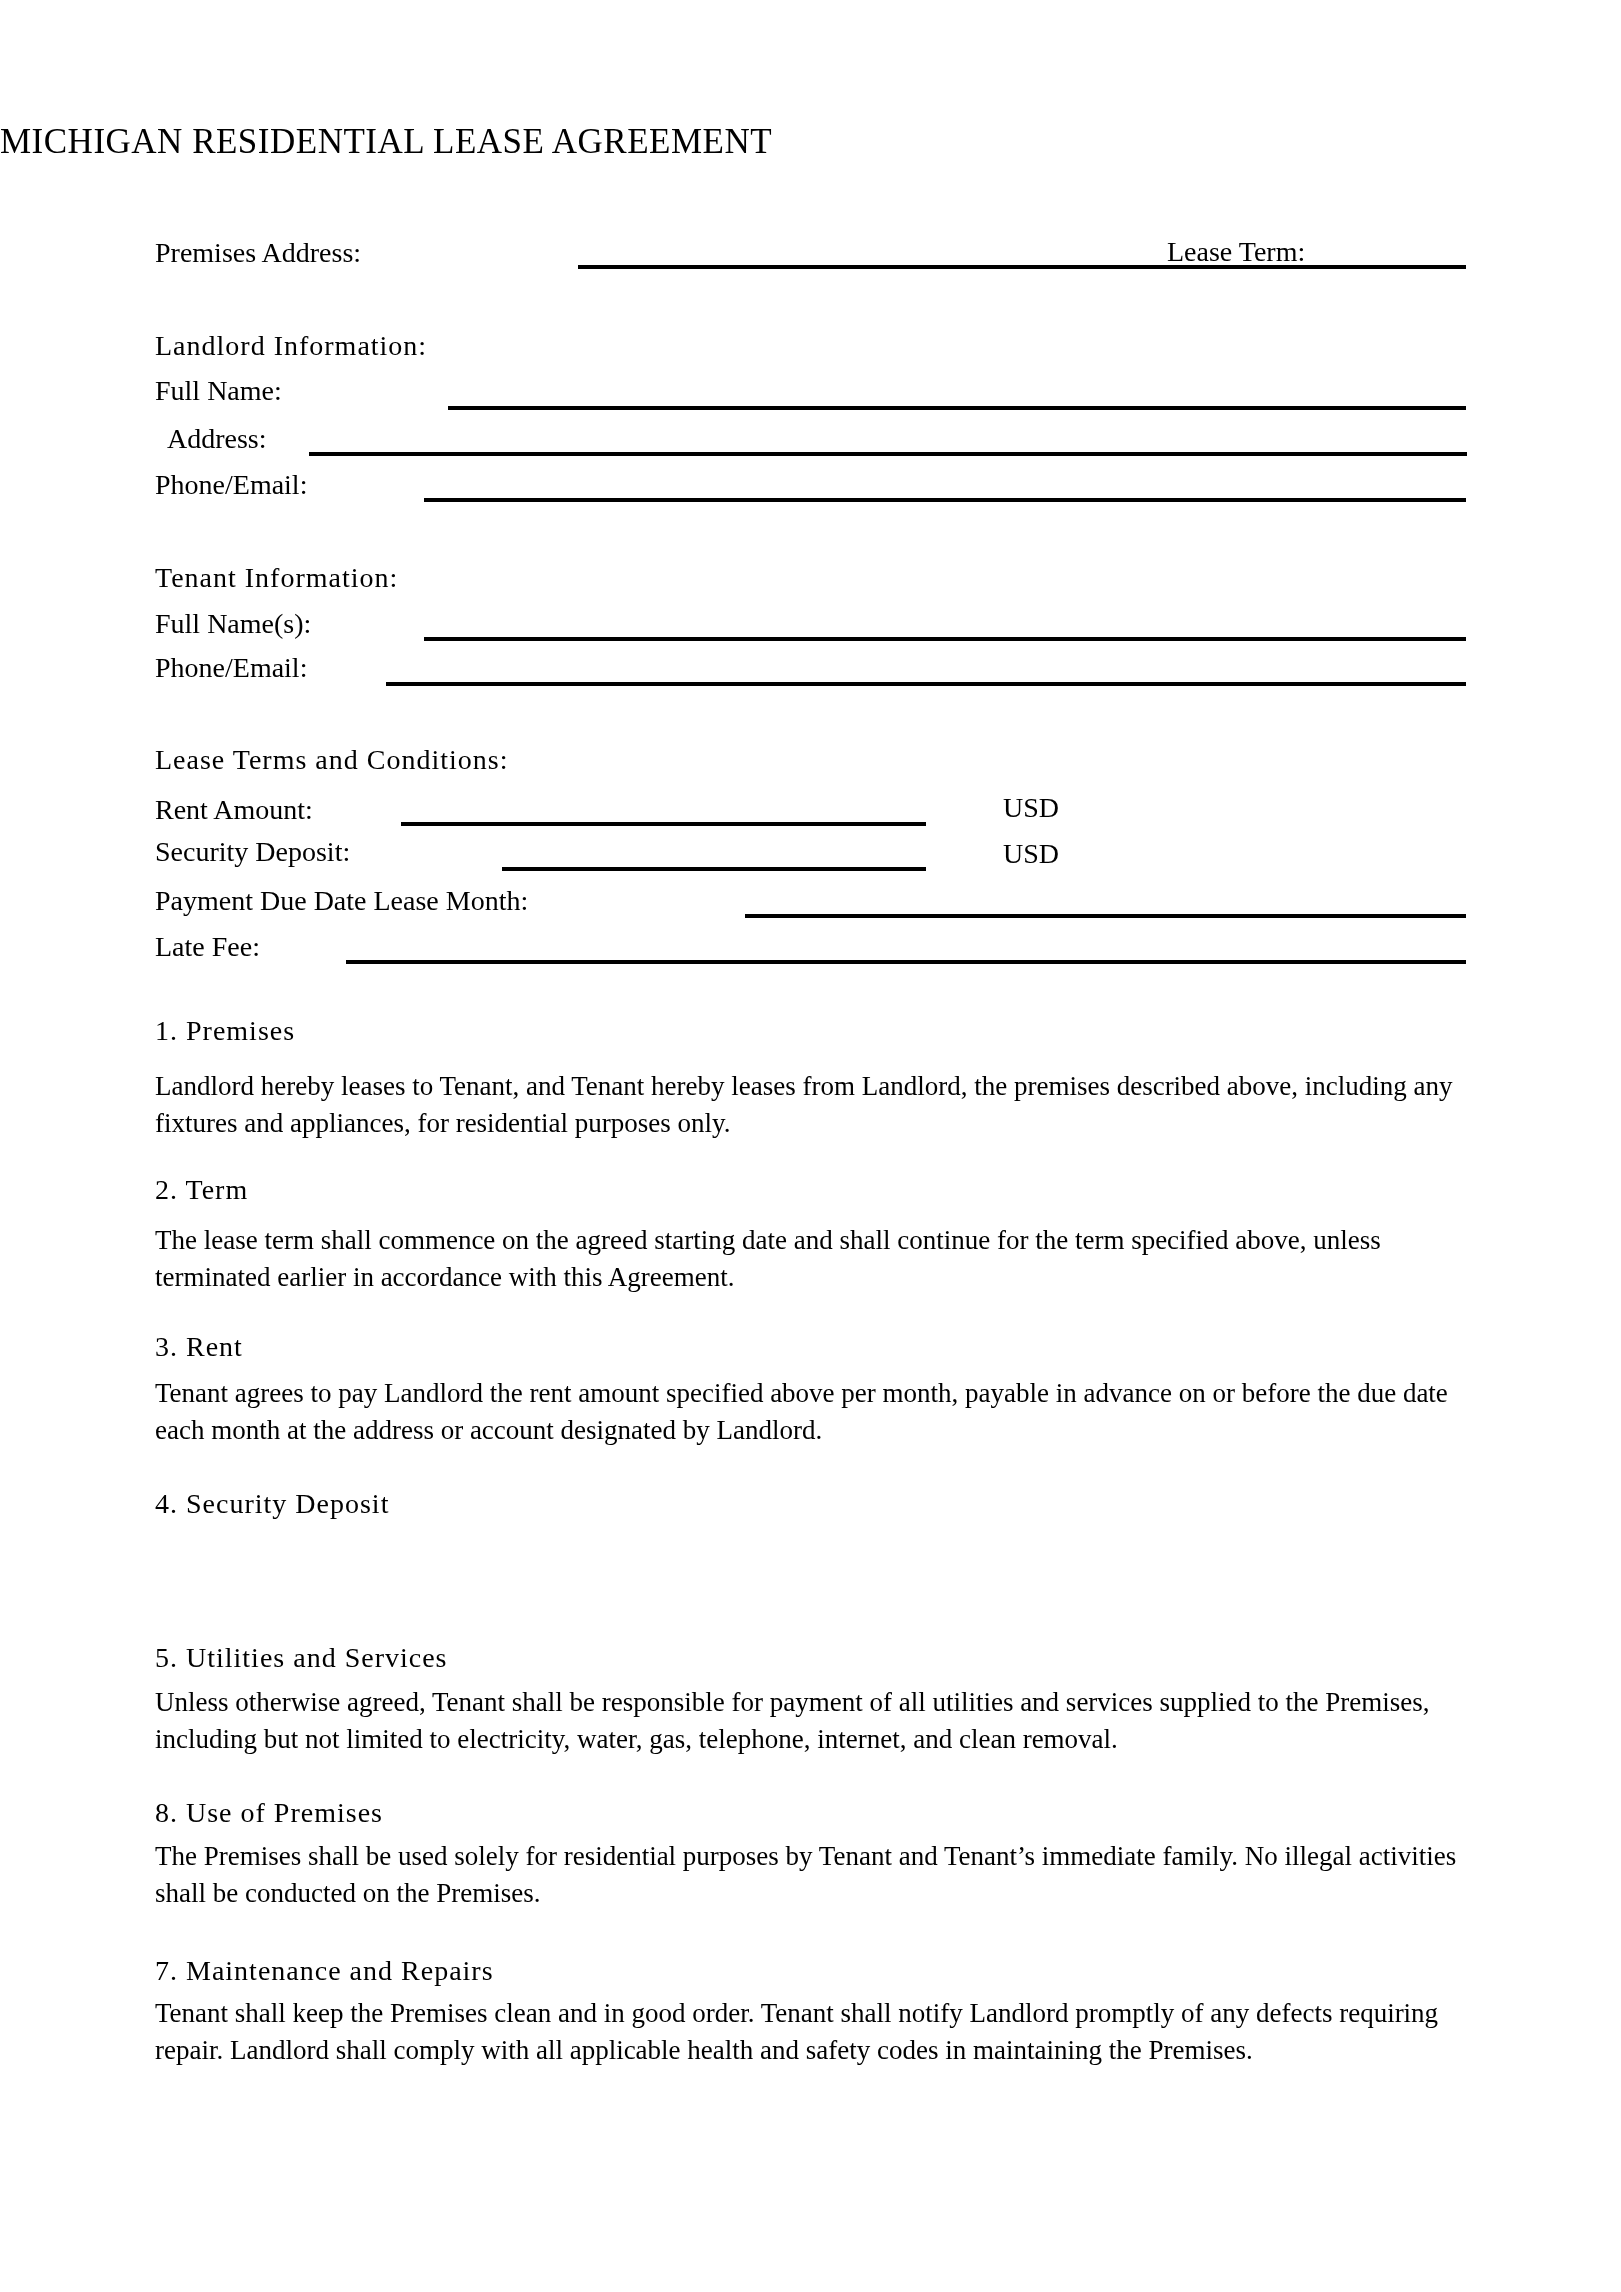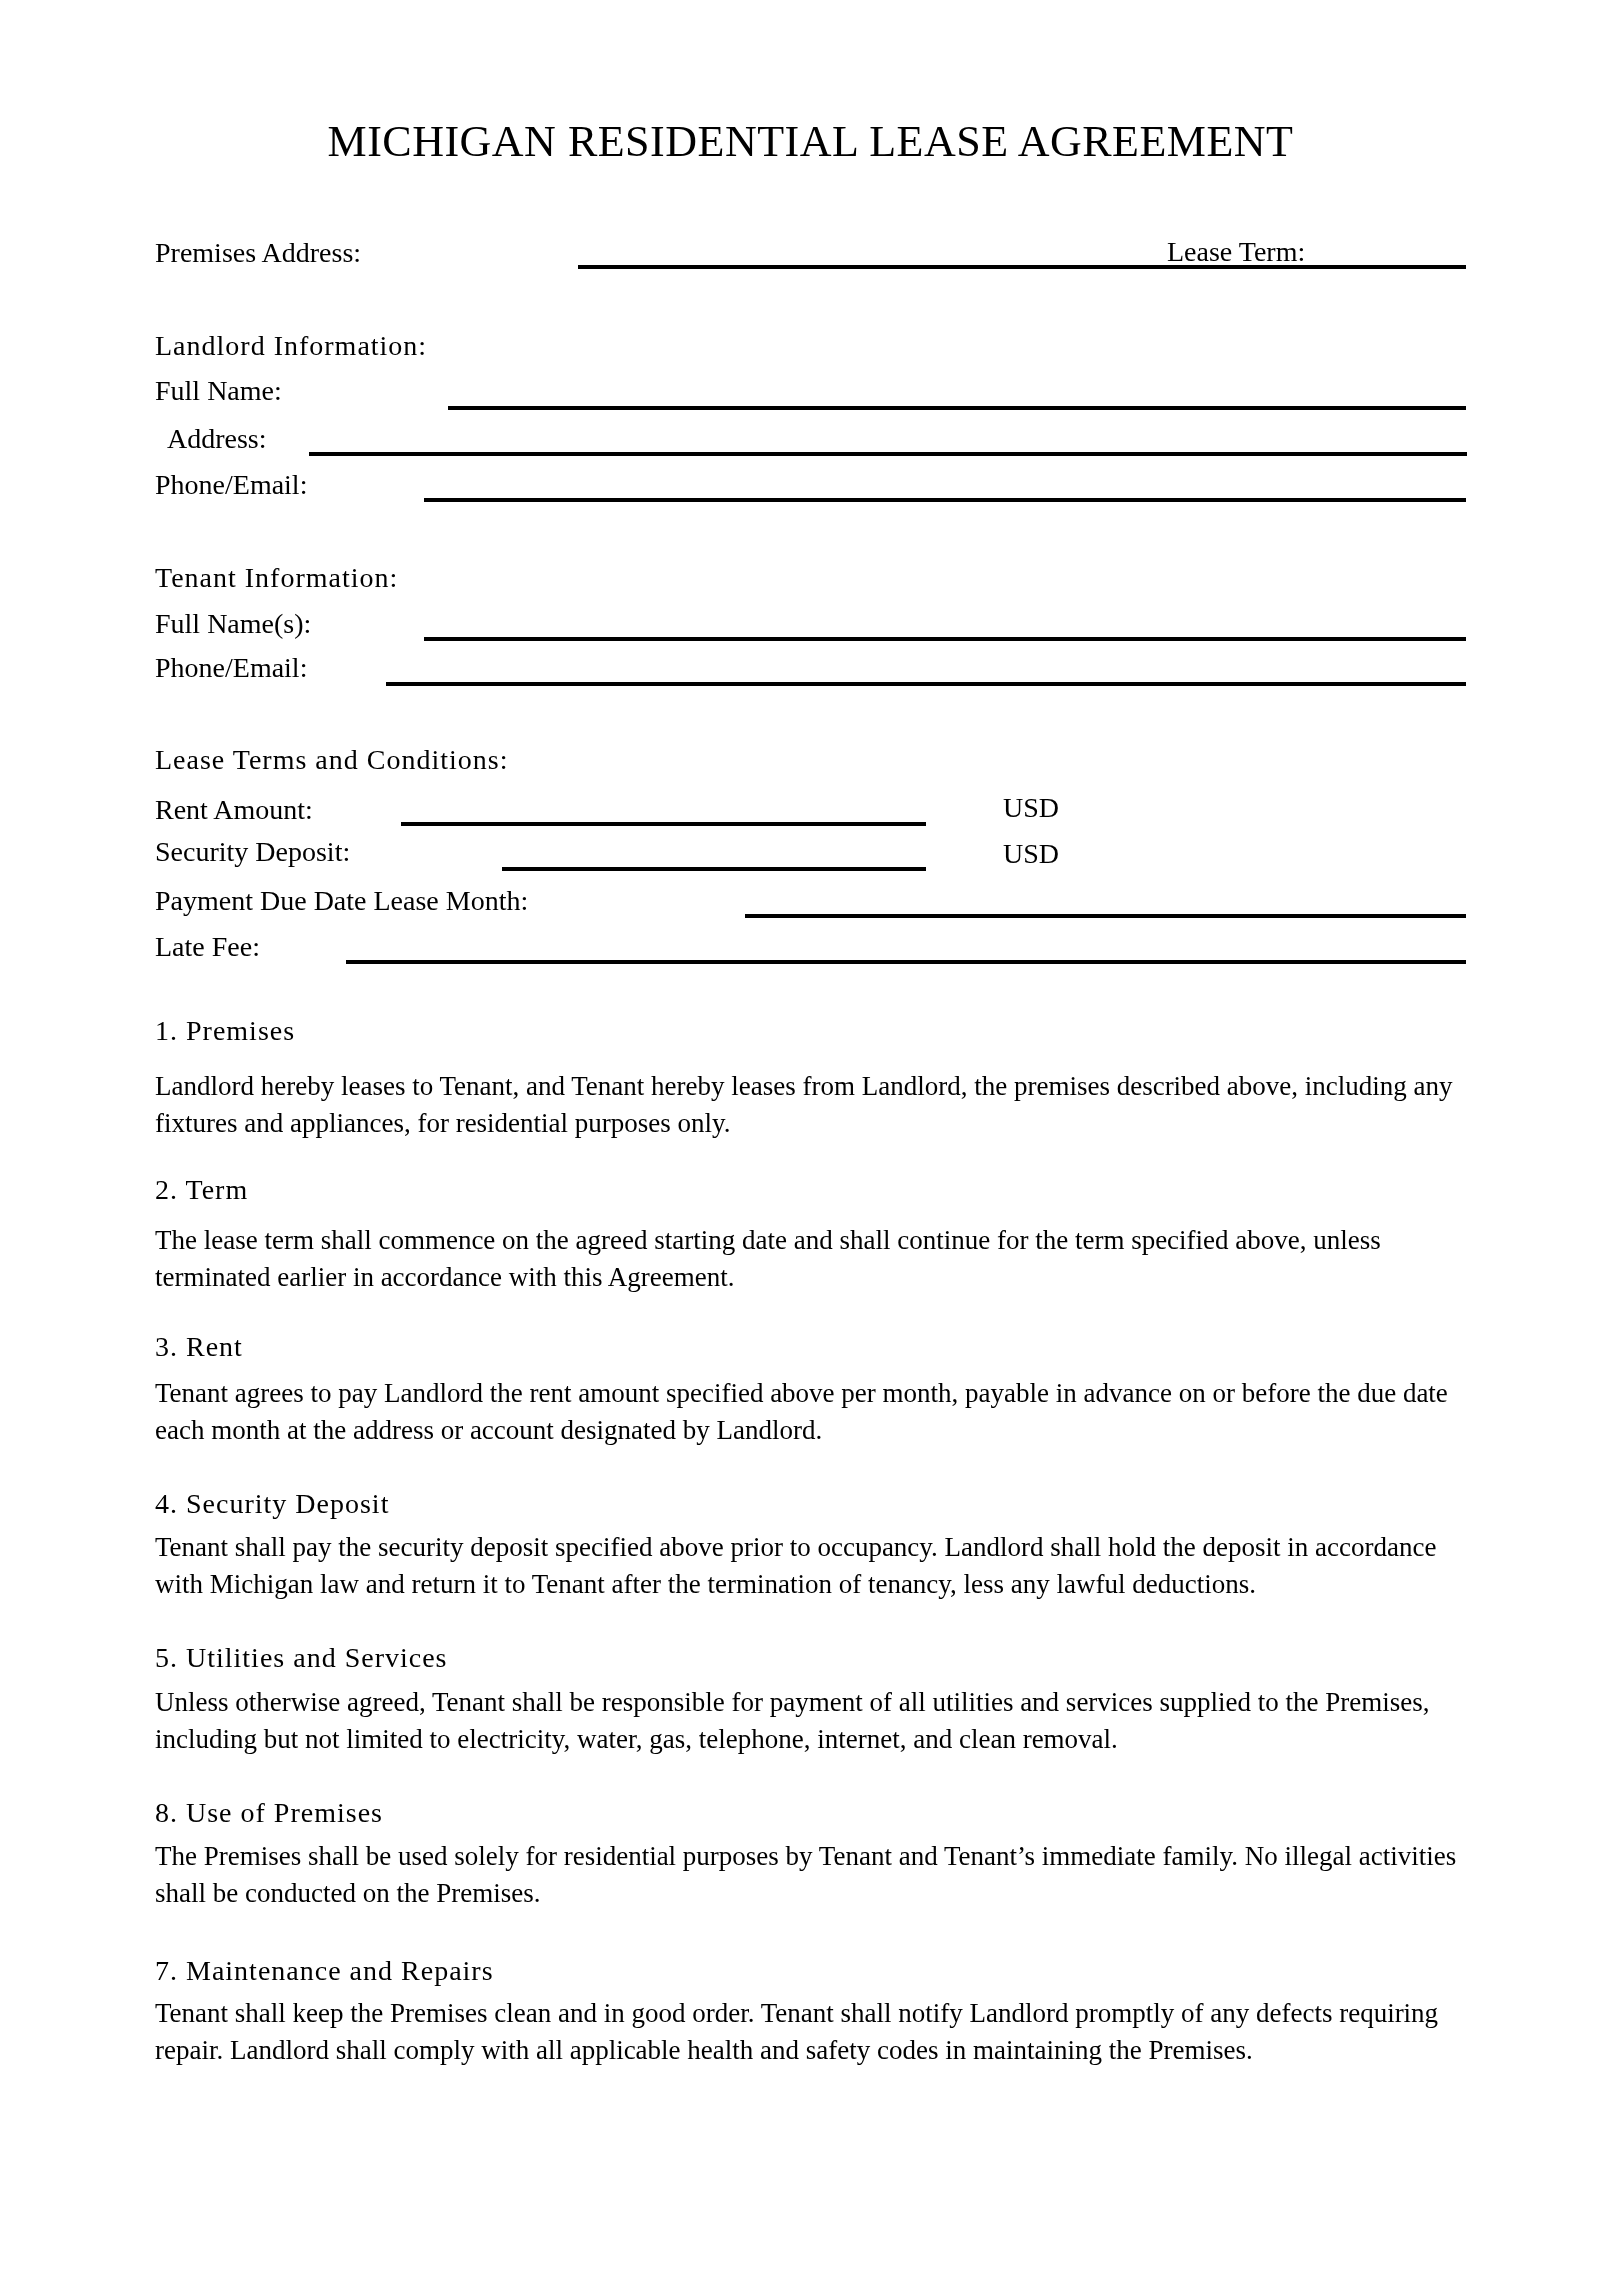--- a/index.html
+++ b/index.html
@@ -14,22 +14,21 @@
     background: #ffffff;
     font-family: "Liberation Serif", "DejaVu Serif", serif;
     color: #000000;
     overflow: hidden;
   }
   .abs { position: absolute; }
   .doc-title {
     left: 0;
     top: 120px;
     width: 100%;
-    text-align: center;
-    font-size: 44px;
+    font-size: 35px;
     line-height: 43px;
     letter-spacing: 0.5px;
     white-space: nowrap;
   }
   .label {
     font-size: 28px;
     line-height: 37px;
     white-space: nowrap;
   }
   .heading {
@@ -106,21 +105,20 @@
   <div class="abs heading" style="left:155px; top:1012px;">1. Premises</div>
   <div class="para" style="top:1068px;">Landlord hereby leases to Tenant, and Tenant hereby leases from Landlord, the premises described above, including any fixtures and appliances, for residential purposes only.</div>
 
   <div class="abs heading" style="left:155px; top:1171px;">2. Term</div>
   <div class="para" style="top:1222px;">The lease term shall commence on the agreed starting date and shall continue for the term specified above, unless terminated earlier in accordance with this Agreement.</div>
 
   <div class="abs heading" style="left:155px; top:1328px;">3. Rent</div>
   <div class="para" style="top:1375px;">Tenant agrees to pay Landlord the rent amount specified above per month, payable in advance on or before the due date each month at the address or account designated by Landlord.</div>
 
   <div class="abs heading" style="left:155px; top:1485px;">4. Security Deposit</div>
-  <div class="para" style="top:1529px;">Tenant shall pay the security deposit specified above prior to occupancy. Landlord shall hold the deposit in accordance with Michigan law and return it to Tenant after the termination of tenancy, less any lawful deductions.</div>
 
   <div class="abs heading" style="left:155px; top:1639px;">5. Utilities and Services</div>
   <div class="para" style="top:1684px;">Unless otherwise agreed, Tenant shall be responsible for payment of all utilities and services supplied to the Premises, including but not limited to electricity, water, gas, telephone, internet, and clean removal.</div>
 
   <div class="abs heading" style="left:155px; top:1794px;">8. Use of Premises</div>
   <div class="para" style="top:1838px;">The Premises shall be used solely for residential purposes by Tenant and Tenant’s immediate family. No illegal activities shall be conducted on the Premises.</div>
 
   <div class="abs heading" style="left:155px; top:1952px;">7. Maintenance and Repairs</div>
   <div class="para" style="top:1995px;">Tenant shall keep the Premises clean and in good order. Tenant shall notify Landlord promptly of any defects requiring repair. Landlord shall comply with all applicable health and safety codes in maintaining the Premises.</div>
 

